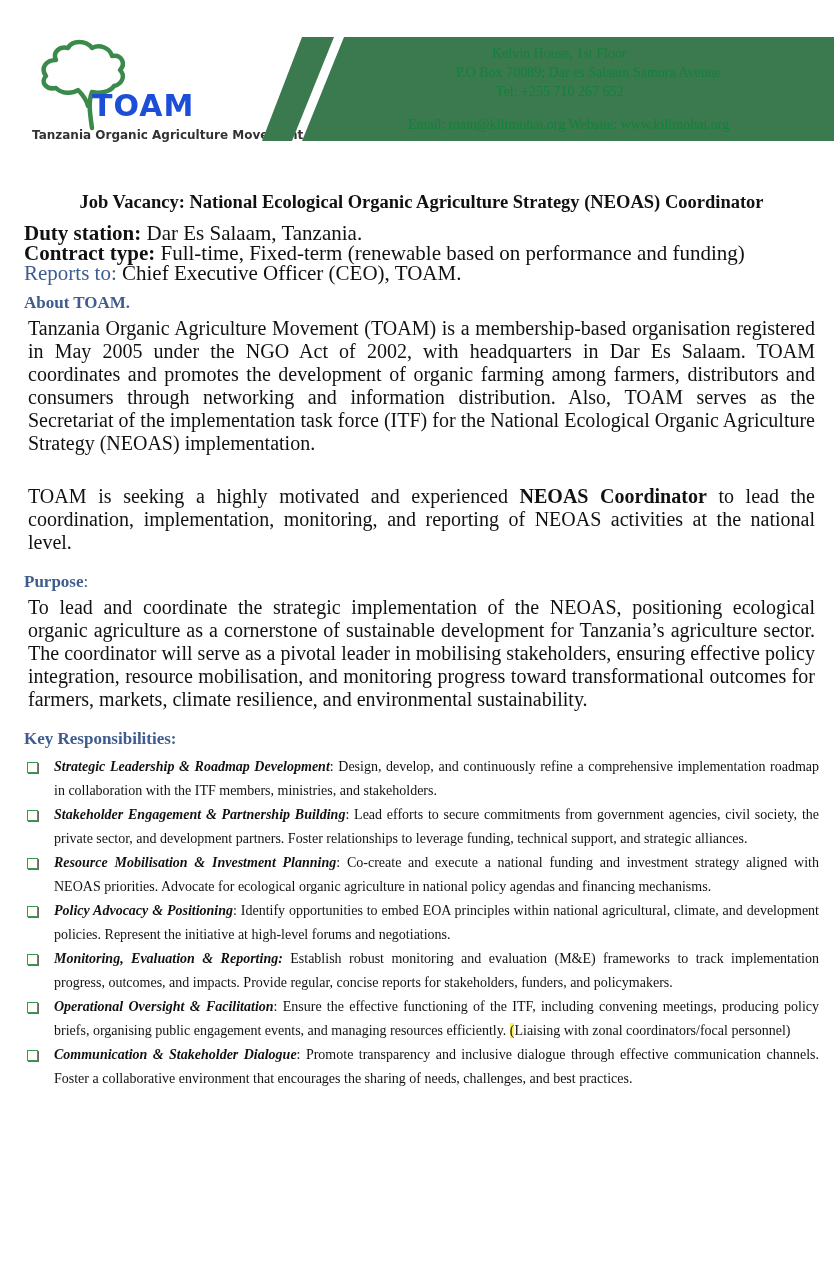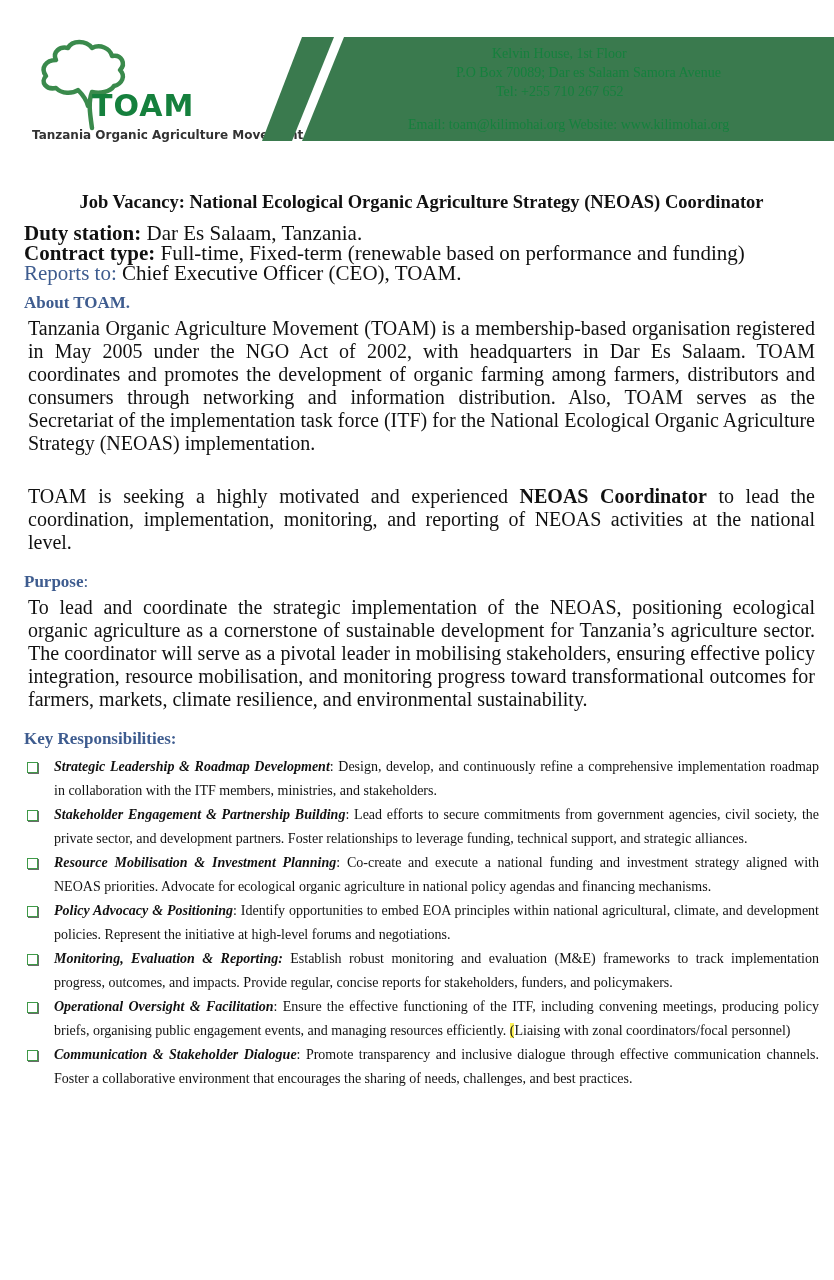--- a/index.html
+++ b/index.html
@@ -2,21 +2,21 @@
 <html><head>
 <meta charset="utf-8">
 <style>
   html, body { margin: 0; padding: 0; background: #ffffff; }
   body { width: 834px; height: 1280px; overflow: hidden; position: relative;
          font-family: "Liberation Serif", "DejaVu Serif", serif; color: #111; }
   .header { position: absolute; left: 0; top: 0; width: 834px; height: 160px; }
   .logo { position: absolute; left: 30px; top: 36px; width: 160px; height: 110px; }
   .logo-svg { position: absolute; left: 0; top: 0; }
   .logo-word { position: absolute; left: 62px; top: 52px; font-family: "DejaVu Sans", sans-serif;
-               font-size: 30px; font-weight: bold; letter-spacing: 1px; color: #15803d; }
+               font-size: 30px; font-weight: bold; letter-spacing: 1px; color: #1d4ed8; }
   .logo-tagline { position: absolute; left: 2px; top: 92px; font-family: "DejaVu Sans", sans-serif;
                   font-size: 12px; font-weight: bold; color: #333; white-space: nowrap; }
   .banner { position: absolute; left: 262px; top: 37px; width: 572px; height: 104px; }
   .banner-text { position: absolute; left: 370px; top: 44px; width: 460px; color: #15803d;
                  font-family: "Liberation Serif", serif; font-size: 14px; line-height: 19px; }
   .banner-text div { white-space: nowrap; }
   .content { position: absolute; left: 24px; top: 192px; width: 795px; }
   .title { font-weight: bold; font-size: 18.5px; text-align: center; margin: 0 0 10px 0; white-space: nowrap; }
   .meta { font-size: 21px; line-height: 20px; }
   .meta b { font-weight: bold; }

